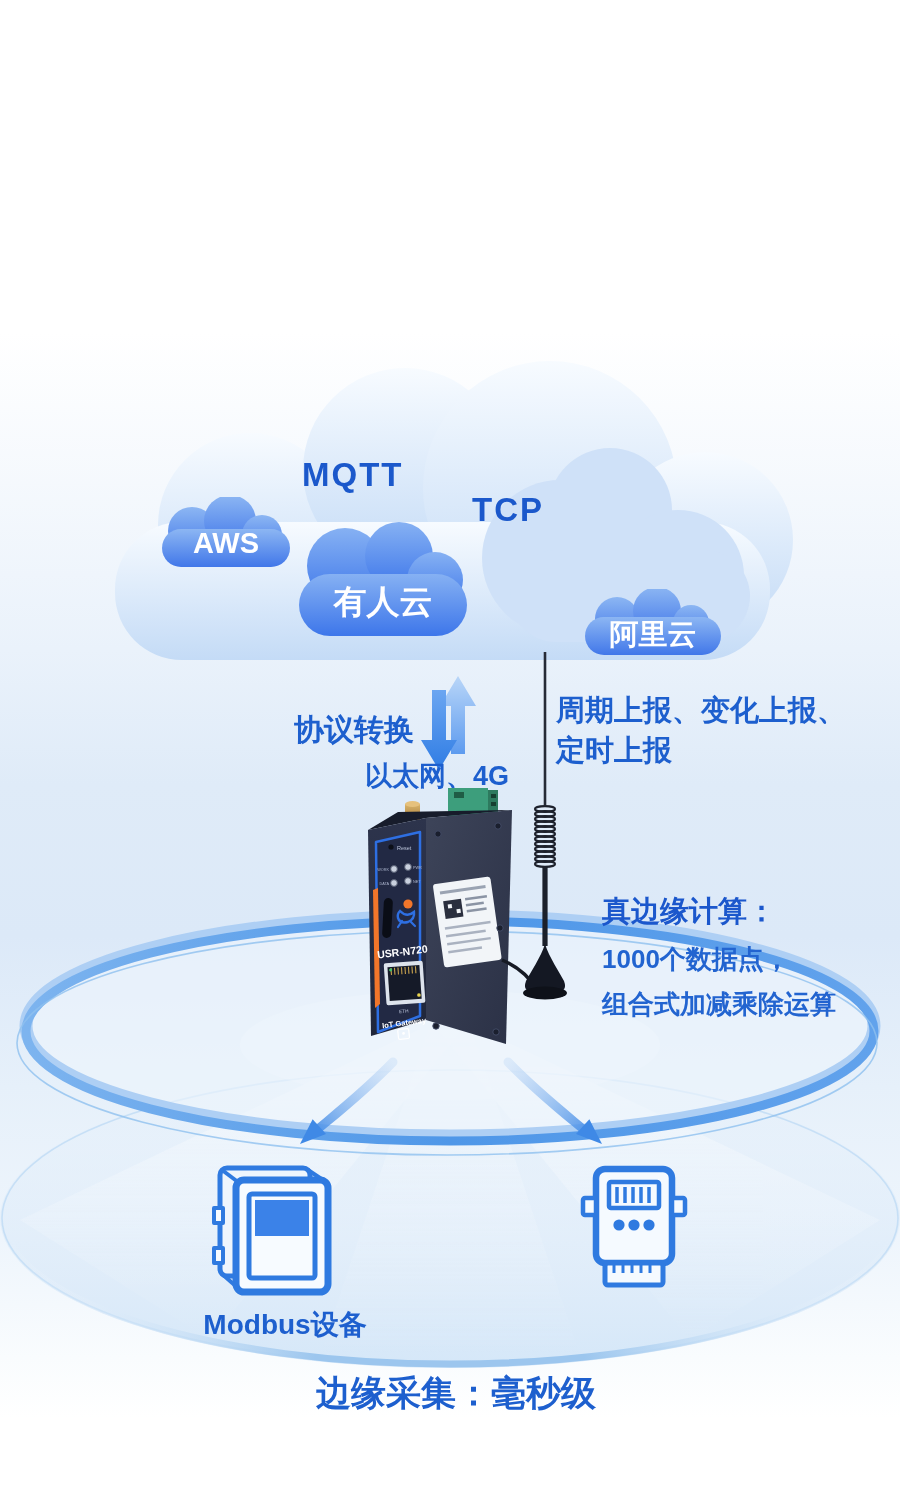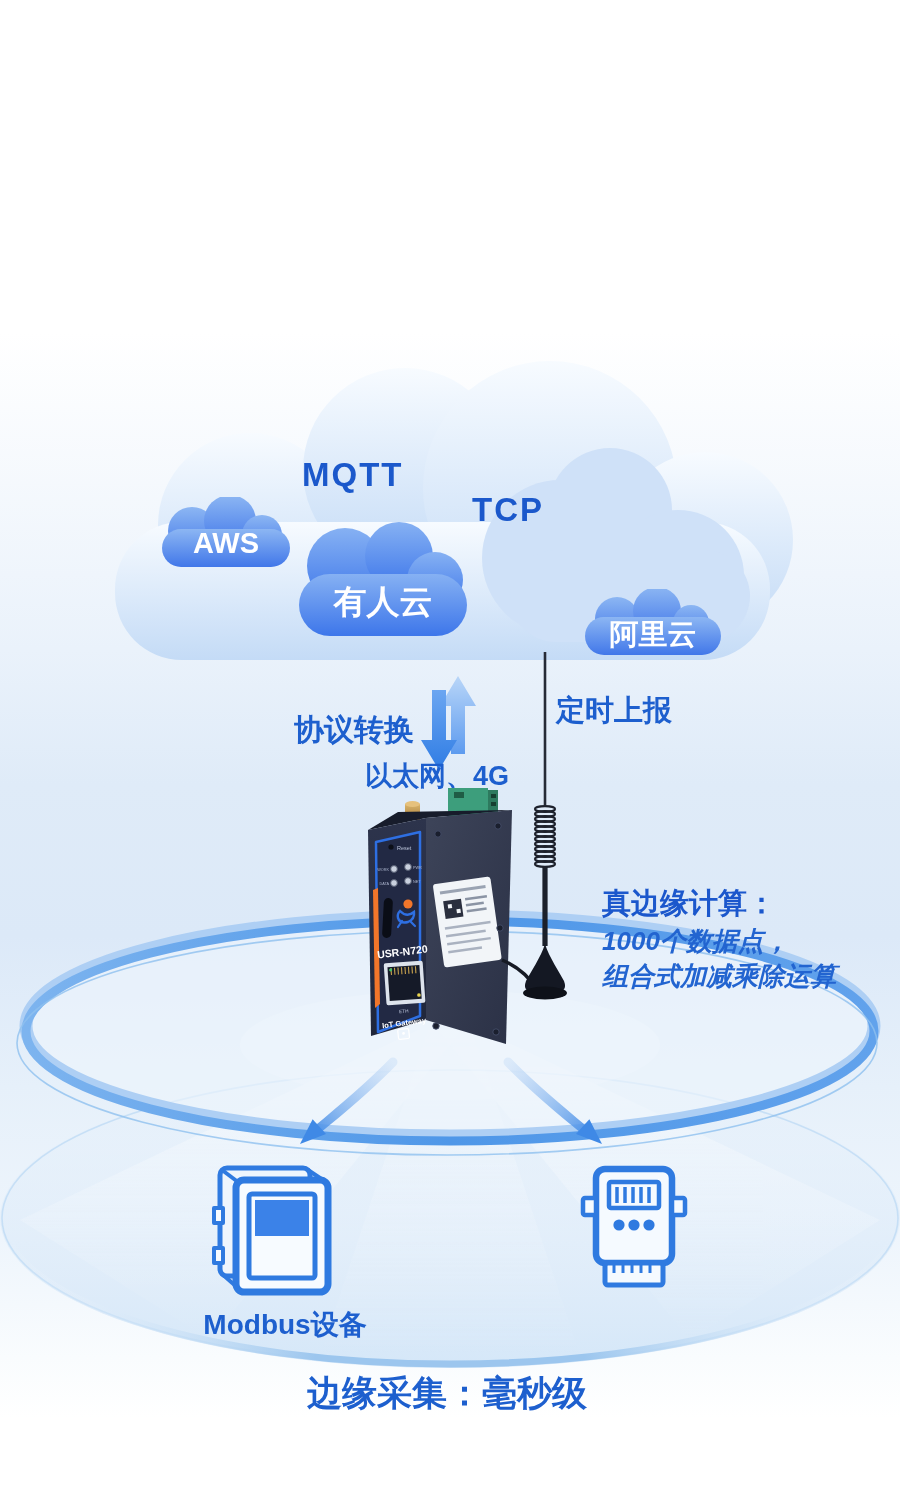--- a/index.html
+++ b/index.html
@@ -11,22 +11,22 @@
       #eaf2fb 43%, #dfebf8 52%,
       #dce9f8 62%, #e6f0fa 72%,
       #eef5fc 82%, #f9fcfe 90%,
       #ffffff 94%, #ffffff 100%);
   }
   .abs{position:absolute;}
   .t-blue{color:#1d5fce;font-weight:700;}
   .proto-label{font-size:33px;letter-spacing:2px;color:#1b58cb;font-weight:700;}
   .badge-label{color:#ffffff;font-weight:700;text-align:center;width:100%;}
   .headline{font-size:29px;line-height:40px;}
-  .edge-title{font-size:29px;font-weight:800;color:#1b57cc;}
-  .edge-line{font-size:26px;font-weight:600;color:#2264d0;font-style:italic;}
+  .edge-title{font-size:29px;font-weight:800;color:#1b57cc;margin-top:8px;}
+  .edge-line{font-size:26px;font-weight:600;color:#2264d0;margin-top:10px;}
   .endpoint-label{font-size:28px;font-weight:700;color:#1d5fce;text-align:center;width:100%;}
   .footer-caption{font-size:35px;font-weight:700;color:#1d5fce;text-align:center;width:100%;}
   svg{display:block;}
 </style>
 </head>
 <body>
 
 <div class="stage">
 
   <svg class="abs" style="left:0;top:0;" width="900" height="1509" viewBox="0 0 900 1509">
@@ -183,20 +183,21 @@
         <stop offset="0" stop-color="#6ba6f1"></stop>
           <stop offset="1" stop-color="#2f7ce4"></stop>
       </linearGradient>
     </defs>
     <polygon points="40,2 58,32 47,32 47,80 33,80 33,32 22,32" fill="url(#upA)"></polygon>
     <polygon points="21,96 3,66 14,66 14,16 28,16 28,66 39,66" fill="url(#dnA)"></polygon>
   </svg>
 
   <div class="abs t-blue headline" style="left:260px;top:710px;font-size:30px;margin-left:34px;">协议转换</div>
   <div class="abs" style="left:556px;top:690px;">
+    <div class="t-blue headline">周期上报、变化上报、</div>
     <div class="t-blue headline">定时上报</div>
   </div>
   <div class="abs t-blue" style="left:365px;top:758px;font-size:27px;">以太网、4G</div>
 
   <svg class="abs" style="left:350px;top:780px;" width="180" height="280" viewBox="0 0 180 280">
     <defs>
       <linearGradient id="sideG" x1="0" y1="0" x2="1" y2="1">
         <stop offset="0" stop-color="#3d4459"></stop>
           <stop offset="1" stop-color="#2b3146"></stop>
       </linearGradient>
@@ -362,15 +363,15 @@
         <line x1="54" y1="100" x2="54" y2="108"></line>
           <line x1="63" y1="100" x2="63" y2="108"></line>
         <line x1="72" y1="100" x2="72" y2="108"></line>
       </g>
     </g>
     <circle cx="41" cy="60" r="5.6" fill="#2f7ae0"></circle>
     <circle cx="56" cy="60" r="5.6" fill="#2f7ae0"></circle>
     <circle cx="71" cy="60" r="5.6" fill="#2f7ae0"></circle>
   </svg>
 
-  <div class="abs footer-caption" style="left:222px;top:1370px;width:450px;">边缘采集：毫秒级</div>
+  <div class="abs footer-caption" style="left:231px;top:1370px;width:450px;">边缘采集：毫秒级</div>
 
 </div>
 
 </body></html>

